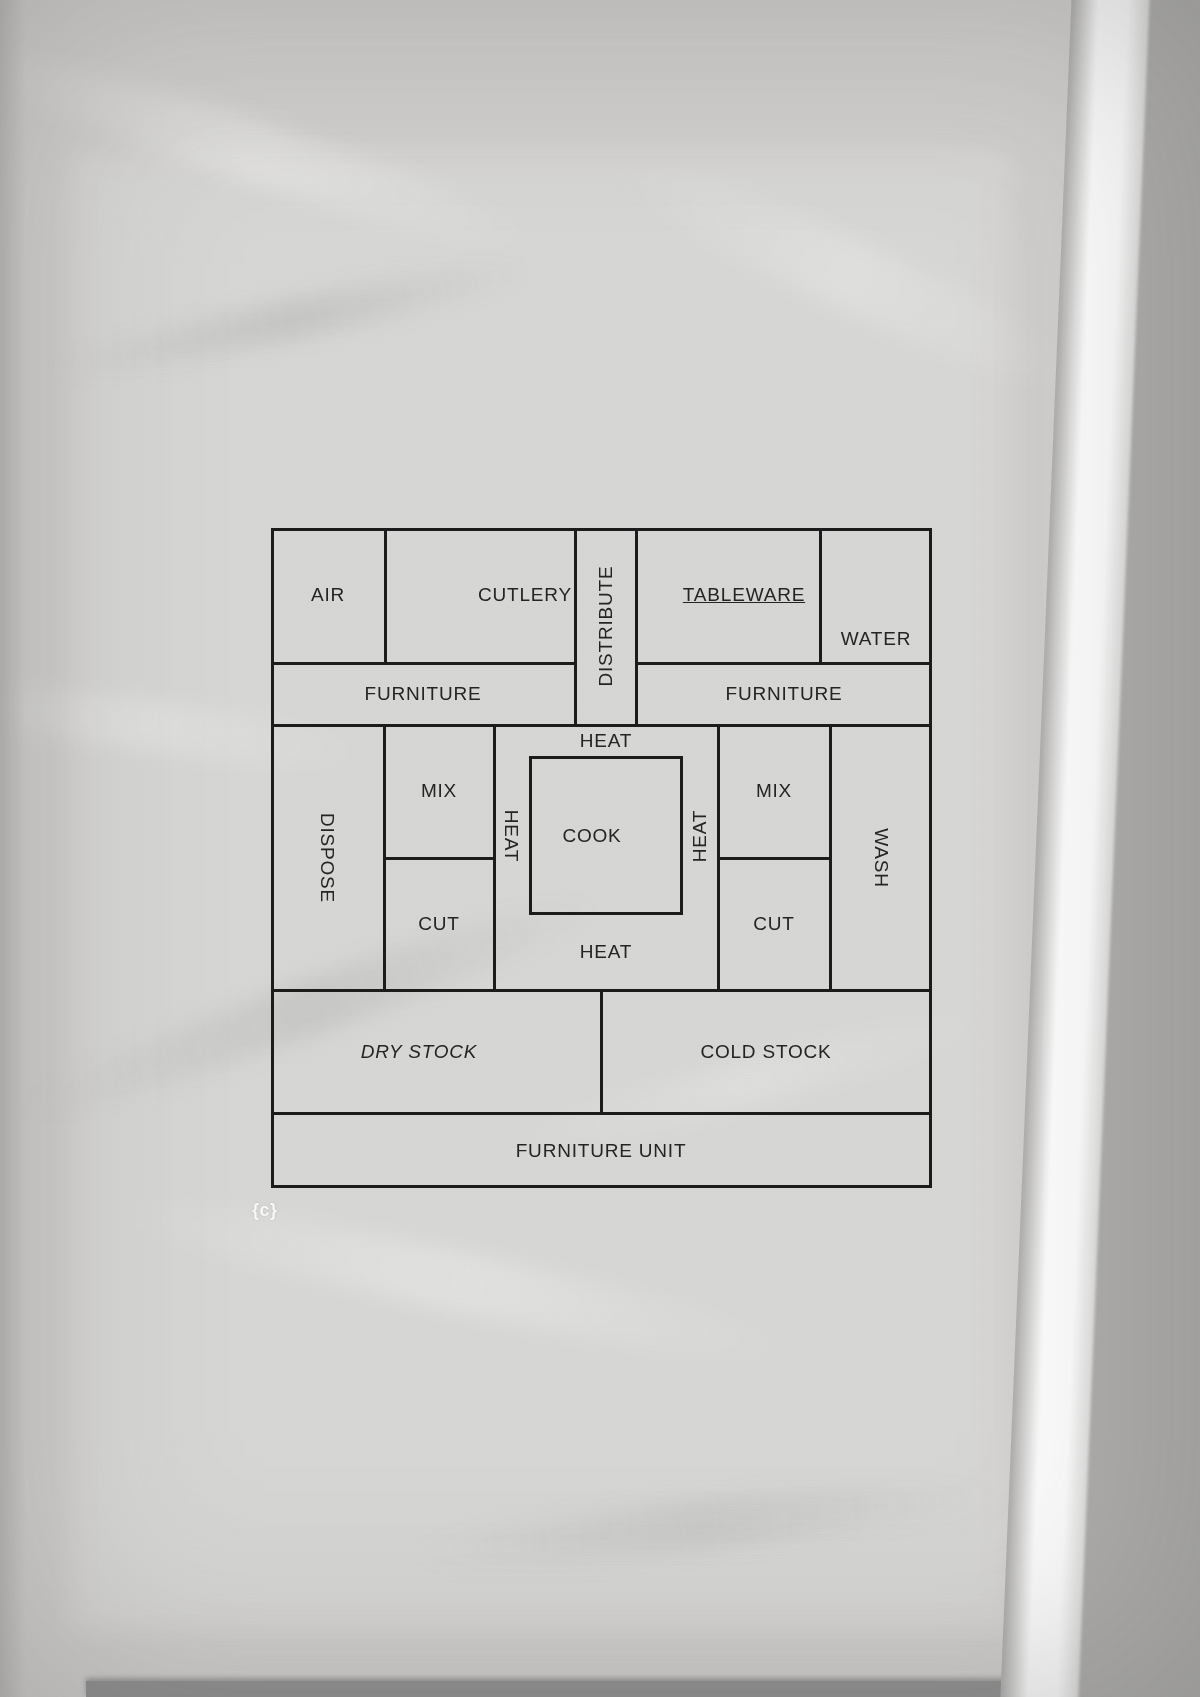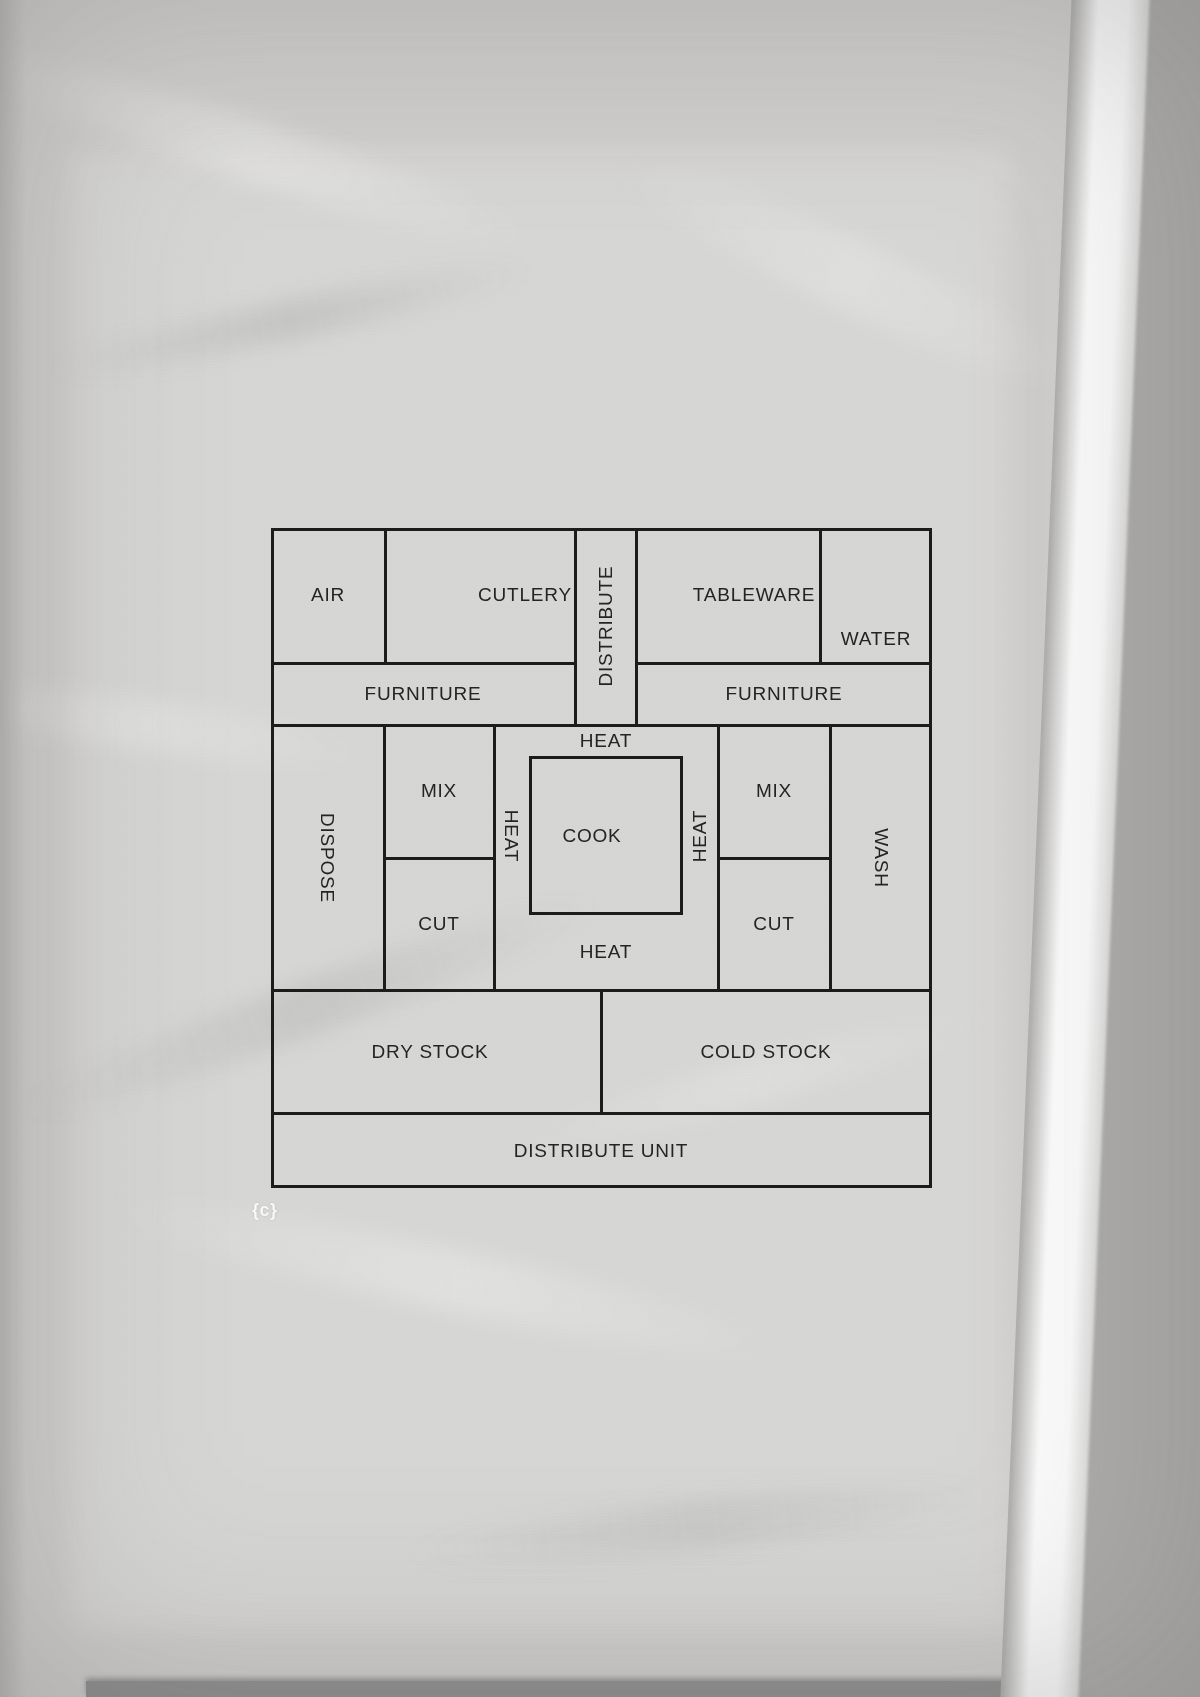--- a/index.html
+++ b/index.html
@@ -87,39 +87,39 @@
     <div class="ln" style="left:222px;top:196px;width:3px;height:266px;"></div>
     <div class="ln" style="left:446px;top:196px;width:3px;height:266px;"></div>
     <div class="ln" style="left:558px;top:196px;width:3px;height:266px;"></div>
     <div class="ln" style="left:329px;top:461px;width:3px;height:124px;"></div>
 
     <div class="cook-box"></div>
 
     <div class="lbl" style="left:57px;top:67px;">AIR</div>
     <div class="lbl" style="left:209px;top:67px;margin-left:45px;">CUTLERY</div>
     <div class="lbl v-ccw" style="left:335px;top:98px;">DISTRIBUTE</div>
-    <div class="lbl" style="left:483px;top:67px;">TABLEWARE</div>
+    <div class="lbl" style="left:473px;top:67px;text-decoration:underline;">TABLEWARE</div>
     <div class="lbl" style="left:605px;top:67px;margin-top:44px;">WATER</div>
 
     <div class="lbl" style="left:152px;top:166px;">FURNITURE</div>
     <div class="lbl" style="left:513px;top:166px;">FURNITURE</div>
 
     <div class="lbl v-cw" style="left:56px;top:330px;">DISPOSE</div>
     <div class="lbl" style="left:168px;top:263px;">MIX</div>
     <div class="lbl" style="left:168px;top:396px;">CUT</div>
 
     <div class="lbl" style="left:335px;top:213px;">HEAT</div>
     <div class="lbl v-cw" style="left:240px;top:308px;">HEAT</div>
     <div class="lbl" style="left:321px;top:308px;">COOK</div>
     <div class="lbl v-ccw" style="left:429px;top:308px;">HEAT</div>
     <div class="lbl" style="left:335px;top:424px;">HEAT</div>
 
     <div class="lbl" style="left:503px;top:263px;">MIX</div>
     <div class="lbl" style="left:503px;top:396px;">CUT</div>
     <div class="lbl v-cw" style="left:610px;top:330px;">WASH</div>
 
-    <div class="lbl" style="left:159px;top:524px;">DRY STOCK</div>
+    <div class="lbl" style="left:148px;top:524px;font-style:italic;">DRY STOCK</div>
     <div class="lbl" style="left:495px;top:524px;text-align:right;">COLD STOCK</div>
-    <div class="lbl" style="left:330px;top:623px;">DISTRIBUTE UNIT</div>
+    <div class="lbl" style="left:330px;top:623px;">FURNITURE UNIT</div>
   </div>
 
   <div class="caption">{c}</div>
 </div>
 
 </body></html>

